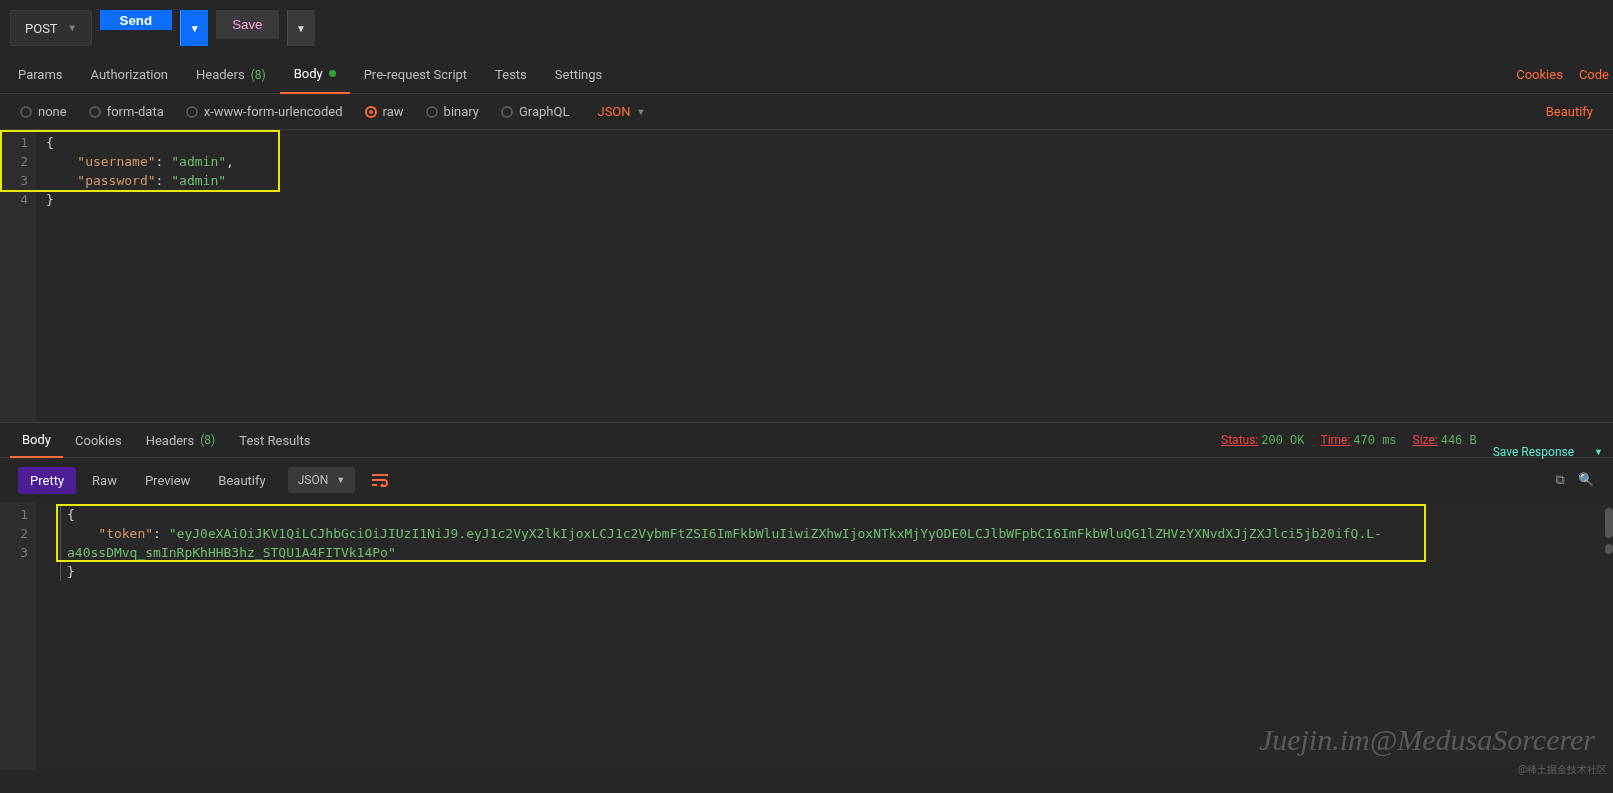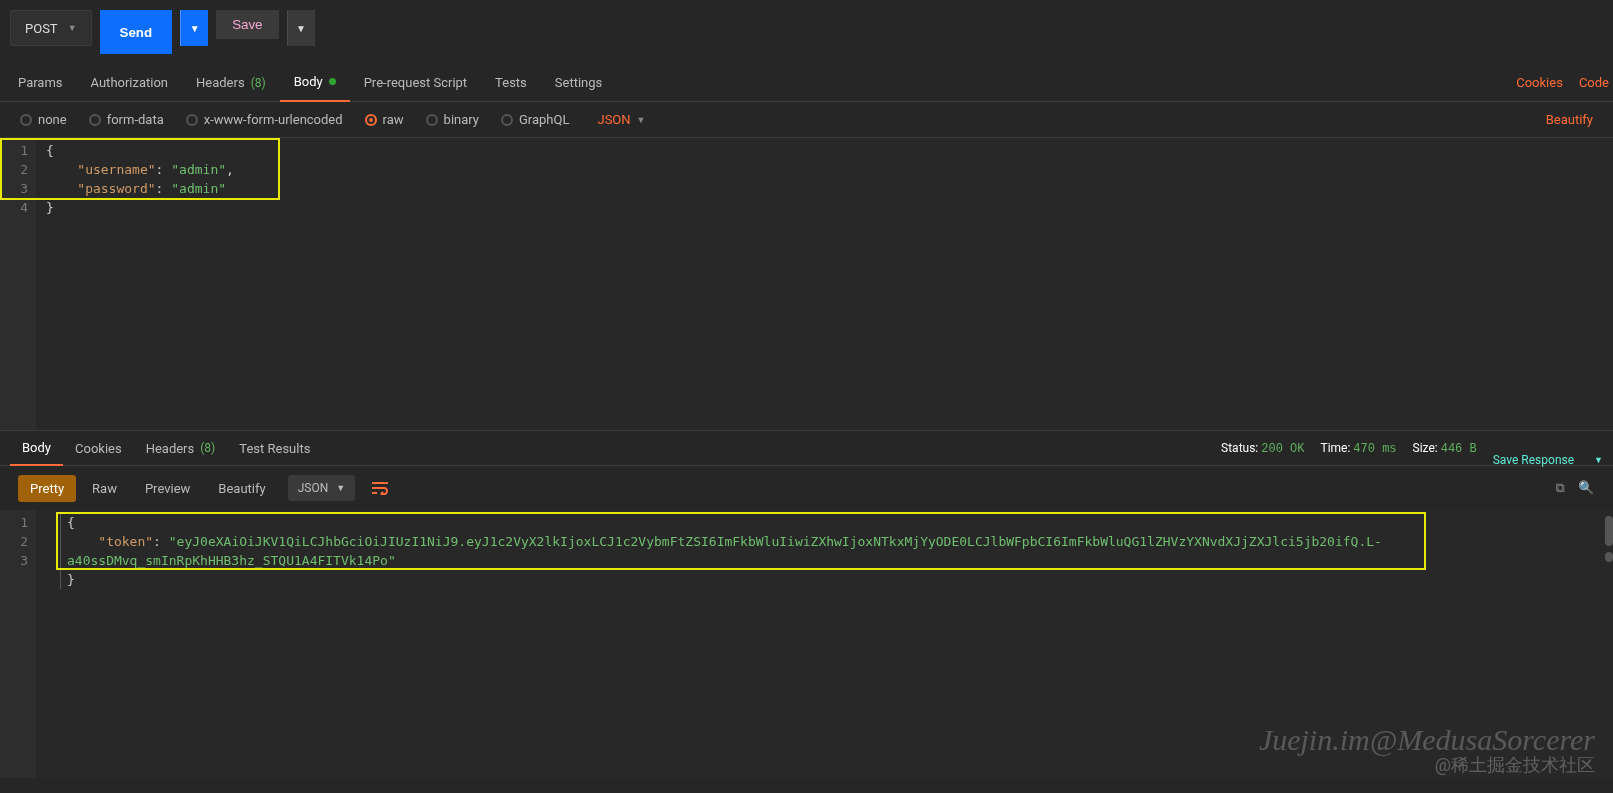--- a/index.html
+++ b/index.html
@@ -1,21 +1,21 @@
 <!DOCTYPE html>
 <html><head>
 <meta charset="utf-8">
 <style>
 * { box-sizing: border-box; margin: 0; padding: 0; }
 body { font-family: -apple-system, "Segoe UI", Roboto, Arial, sans-serif; background: #262626; color: #aaa; font-size: 13px; width: 1613px; height: 793px; overflow: hidden; position: relative; }
 .topbar { display: flex; gap: 8px; padding: 10px; align-items: stretch; }
 .method-btn { background: #303030; border: 1px solid #3a3a3a; color: #ddd; padding: 0 14px; display: flex; align-items: center; gap: 10px; height: 36px; font-size: 13px; cursor: pointer; }
 .method-btn .caret { font-size: 9px; color: #888; }
 .url-input { flex: 1; background: #303030; border: 2px solid #e8e800; color: #ddd; padding: 0 10px; height: 36px; font-size: 13px; }
-.send-btn { background: #0d6efd; color: #fff; border: none; padding: 10px 20px; font-weight: 600; height: 44px; cursor: pointer; display: flex; align-items: center; }
+.send-btn { background: #0d6efd; color: #fff; border: none; padding: 10px 20px; font-weight: 600; height: 20px; cursor: pointer; display: flex; align-items: center; }
 .send-caret { background: #0d6efd; color: #fff; border: none; border-left: 1px solid rgba(255,255,255,.25); height: 36px; width: 28px; cursor: pointer; font-size: 10px; }
 .save-btn { background: #3a3a3a; color: #f9a8d4; border: none; padding: 6px 16px; height: 29px; cursor: pointer; }
 .save-caret { background: #3a3a3a; color: #ddd; border: none; border-left: 1px solid #4a4a4a; width: 28px; height: 36px; cursor: pointer; font-size: 10px; }
 .tabrow { display: flex; align-items: center; padding: 0 4px; border-bottom: 1px solid #3a3a3a; height: 38px; }
 .tab { padding: 0 14px; height: 38px; display: flex; align-items: center; gap: 6px; cursor: pointer; color: #bbb; }
 .tab.active { color: #fff; border-bottom: 2px solid #ff6c37; }
 .count { color: #5fb35f; font-size: 12px; }
 .dot-green { width: 7px; height: 7px; background: #2fa52f; border-radius: 50%; display: inline-block; }
 .tabrow .right { margin-left: auto; display: flex; gap: 16px; }
 .tabrow .right span { color: #ff6c37; cursor: pointer; }
@@ -28,34 +28,34 @@
 .beautify { margin-left: auto; color: #ff6c37; cursor: pointer; }
 .editor { background: #282828; font-family: Consolas, Menlo, monospace; font-size: 13px; line-height: 1.45; height: 292px; position: relative; }
 .gutter { position: absolute; left: 0; top: 0; bottom: 0; width: 36px; background: #2d2d2d; text-align: right; padding: 4px 8px 0 0; color: #777; }
 .code { padding: 4px 0 0 46px; }
 .hl-box { position: absolute; border: 2px solid #e8e800; }
 .k { color: #d19a66; } .s { color: #6fbf6f; } .p { color: #ccc; }
 .rtabrow { display: flex; align-items: center; padding: 0 10px; border-top: 1px solid #3a3a3a; border-bottom: 1px solid #3a3a3a; height: 36px; }
 .rtab { padding: 0 12px; height: 36px; display: flex; align-items: center; gap: 6px; cursor: pointer; color: #bbb; }
 .rtab.active { color: #fff; border-bottom: 2px solid #ff6c37; }
 .rstatus { margin-left: auto; display: flex; gap: 16px; font-size: 12px; align-items: center; }
-.rstatus .lbl { color: #ffffff; }
+.rstatus .lbl { color: #ef4444; text-decoration: underline; }
 .rstatus .val { color: #5fb35f; font-family: Liberation Mono, monospace; }
 .save-resp { color: #5eead4; display: flex; gap: 20px; align-items: center; cursor: pointer; margin-top: 24px; }
 .viewrow { display: flex; align-items: center; gap: 4px; padding: 8px 18px; }
 .vbtn { padding: 6px 12px; cursor: pointer; color: #bbb; border-radius: 3px; }
-.vbtn.active { background: #a16207; color: #fff; }
+.vbtn.active { background: #4c1d95; color: #fff; }
 .dd { background: #3a3a3a; color: #bbb; padding: 6px 10px; font-size: 12px; display: flex; gap: 8px; align-items: center; border-radius: 3px; margin-left: 6px; cursor: pointer; }
 .wrap-ic { width: 30px; height: 28px; display: flex; align-items: center; justify-content: center; margin-left: 6px; cursor: pointer; }
 .wrap-ic svg { stroke: #ff6c37; }
 .viewrow .ricons { margin-left: auto; display: flex; gap: 14px; color: #888; }
 .viewrow .ricons span { cursor: pointer; }
 .response-editor { background: #282828; font-family: Consolas, Menlo, monospace; font-size: 13px; line-height: 1.45; height: 268px; position: relative; }
 .watermark { position: absolute; right: 18px; bottom: 36px; font-family: Georgia, serif; font-size: 30px; font-style: italic; color: rgba(220,220,220,.28); }
-.credit { position: absolute; right: 18px; bottom: 16px; font-size: 18px; color: rgba(200,200,200,.35); }
+.credit { position: absolute; right: 6px; bottom: 16px; font-size: 10px; color: rgba(200,200,200,.35); }
 .sbar { position: absolute; right: 0; width: 8px; background: #555; border-radius: 4px; }
 </style>
 </head>
 <body>
 
 <div class="topbar">
   <div class="method-btn">
     <span>POST</span>
     <span class="caret">▼</span>
   </div>

